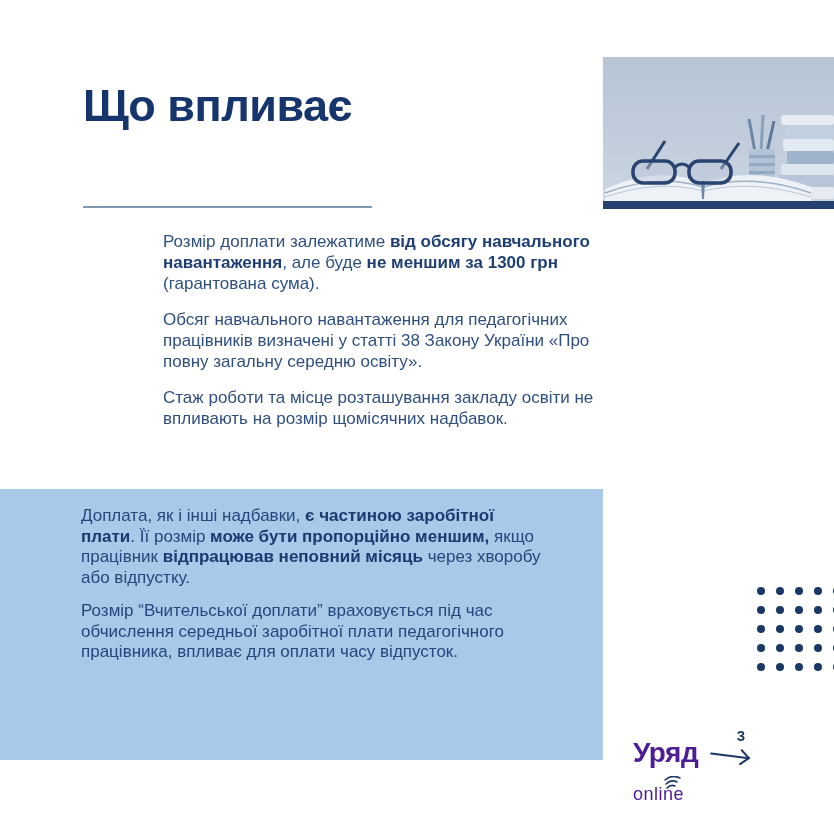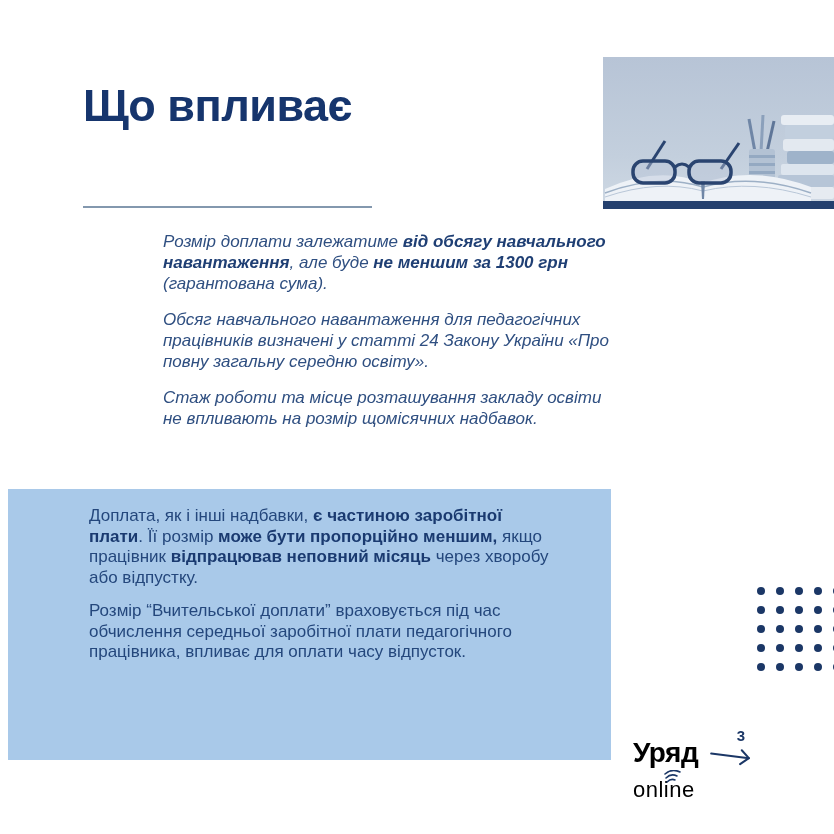--- a/index.html
+++ b/index.html
@@ -23,43 +23,43 @@
   
   .photo {
     position:absolute; left:603px; top:57px; width:231px; height:152px;
     display:block;
   }
   
   .body-text {
     position:absolute; left:163px; top:231px; width:458px;
     color:#2f4f81; font-size:17px; line-height:21px;
   }
-  .body-text p { margin-bottom:15px;font-style:italic; }
+  .body-text p { margin-bottom:15px; }
   .rich b { font-weight:700; color:#1f3f74; }
   
   .highlight-box {
-    position:absolute; left:8px; top:489px; width:603px; height:271px;
+    position:absolute; left:0; top:489px; width:603px; height:271px;
     background:#a9c9e9; padding:17px 55px 0 81px;
     color:#24477c; font-size:17px; line-height:20.5px;
   }
   .highlight-box p { margin-bottom:13px; }
   .highlight-box .rich b { color:#1a3a70; }
   
   .dots {
     position:absolute; left:751px; top:581px;
     display:grid; grid-template-columns:repeat(5, 19px);
     grid-auto-rows:19px; justify-items:center; align-items:center;
   }
   .dots i { width:8px; height:8px; border-radius:50%; background:#1b3766; display:block; }
   
   .logo {
-    position:absolute; left:633px; top:739px; color:#000000; line-height:1;
+    position:absolute; left:633px; top:739px; color:#4c1d95; line-height:1;
   }
   .logo .l1 { font-size:28px; font-weight:800; letter-spacing:-0.5px; }
-  .logo .l2 { font-size:22px; font-weight:400; margin-top:12px; position:relative; letter-spacing:0.5px; }
+  .logo .l2 { font-size:18px; font-weight:400; margin-top:18px; position:relative; letter-spacing:0.5px; }
   .wifi { position:absolute; left:30px; top:-9px; }
   .pager { position:absolute; left:708px; top:727px; width:52px; text-align:center; color:#1b3766; }
   .pager .num { font-size:15px; font-weight:600; display:block; margin-left:14px; }
   .pager svg { display:block; margin-top:3px; transform:rotate(7deg); }
 </style>
 </head>
 <body>
 
 <div class="canvas">
 
@@ -111,21 +111,21 @@
       <rect x="30" y="104" width="42" height="22" rx="10" fill="#b7c4d6" fill-opacity="0.45"></rect>
       <rect x="86" y="104" width="42" height="22" rx="10" fill="#b7c4d6" fill-opacity="0.45"></rect>
       <path d="M72 110 Q79 104 86 110" stroke-width="3"></path>
     </g>
 
     <rect x="0" y="144" width="231" height="8" fill="#24406e"></rect>
   </svg>
 
   <div class="body-text">
     <p class="rich"><span>Розмір доплати залежатиме </span><b>від обсягу навчального навантаження</b><span>, але буде </span><b>не меншим за 1300 грн</b><span> (гарантована сума).</span></p>
-    <p class="rich"><span>Обсяг навчального навантаження для педагогічних працівників визначені у статті 24 Закону України «Про повну загальну середню освіту».</span></p>
+    <p class="rich"><span>Обсяг навчального навантаження для педагогічних працівників визначені у статті 38 Закону України «Про повну загальну середню освіту».</span></p>
     <p class="rich"><span>Стаж роботи та місце розташування закладу освіти не впливають на розмір щомісячних надбавок.</span></p>
   </div>
 
   <div class="highlight-box">
     <p class="rich"><span>Доплата, як і інші надбавки, </span><b>є частиною заробітної плати</b><span>. Її розмір </span><b>може бути пропорційно меншим,</b><span> якщо працівник </span><b>відпрацював неповний місяць</b><span> через хворобу або відпустку.</span></p>
     <p class="rich"><span>Розмір “Вчительської доплати” враховується під час обчислення середньої заробітної плати педагогічного працівника, впливає для оплати часу відпусток.</span></p>
   </div>
 
   <div class="dots" id="dots">
       <i style="background: rgb(27, 55, 102);"></i>

